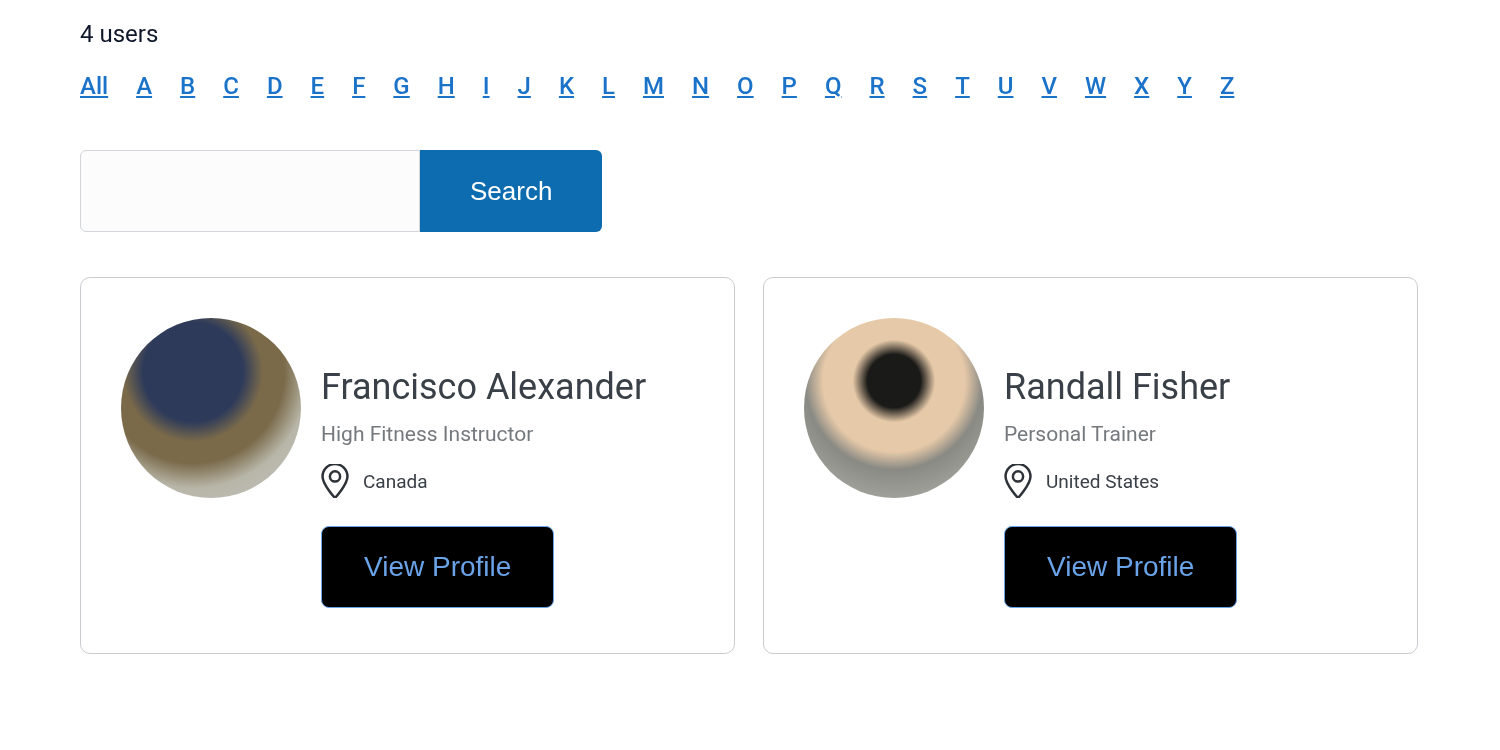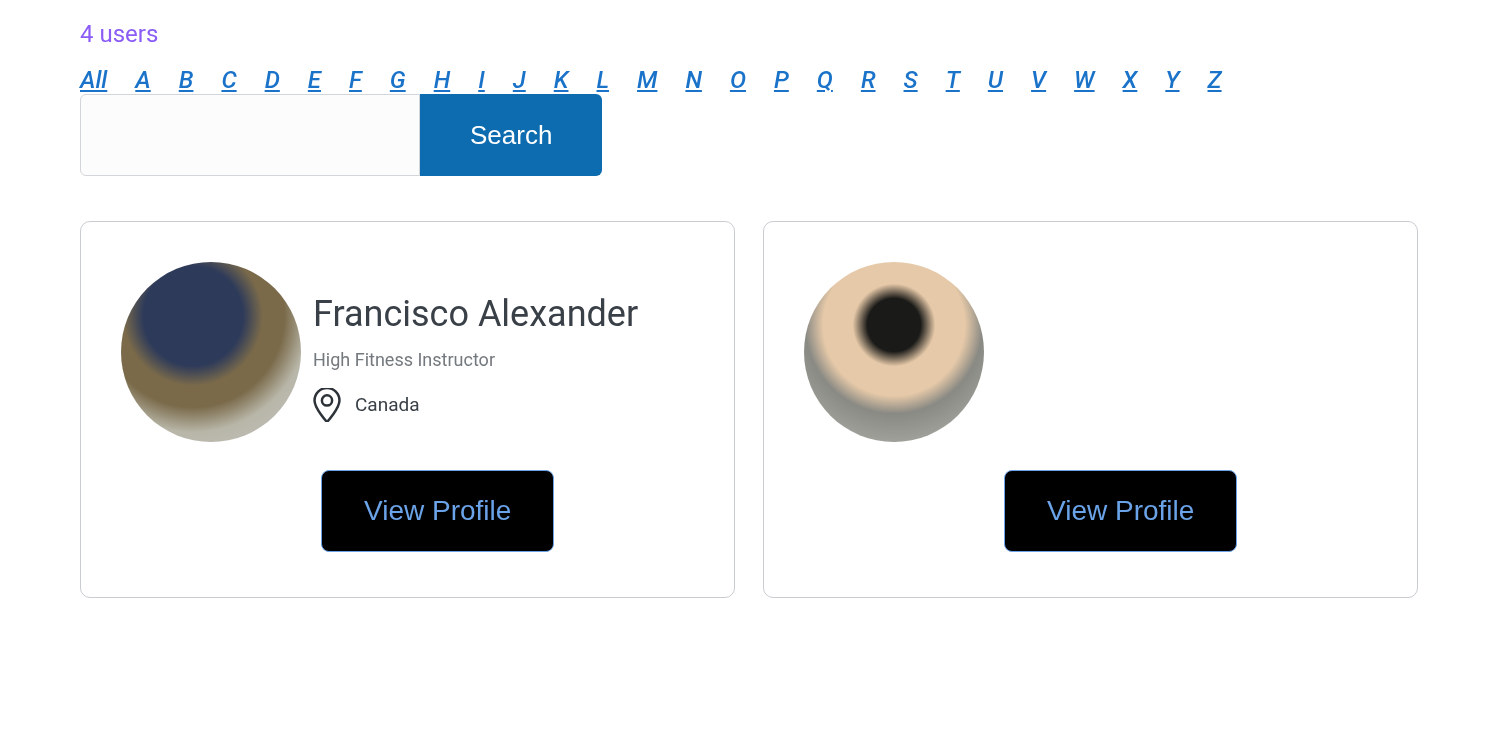--- a/index.html
+++ b/index.html
@@ -7,28 +7,28 @@
       margin: 0;
       padding: 0;
     }
     body {
       font-family: -apple-system, BlinkMacSystemFont, 'Segoe UI', Roboto, Helvetica, Arial, sans-serif;
       background: #fff;
       padding: 20px 80px;
     }
     .user-count {
       font-size: 24px;
-      color: #8b5cf6;
-      margin-bottom: 18px;
+      color: #0f172a;
+      margin-bottom: 24px;
     }
     .alpha-filter {
       display: flex;
       gap: 28px;
       flex-wrap: wrap;
-      font-style: italic;
+      margin-bottom: 50px;
     }
     .alpha-filter a {
       color: #1a73c9;
       text-decoration: underline;
       font-size: 24px;
       font-weight: 500;
       cursor: pointer;
     }
     .search-bar {
       display: flex;
@@ -61,22 +61,22 @@
       flex-wrap: wrap;
     }
     .card {
       width: 655px;
       border: 1px solid #c9ccd0;
       border-radius: 10px;
       padding: 40px 40px 45px 40px;
     }
     .card-top {
       display: flex;
-      gap: 12px;
-      align-items: center;
+      gap: 20px;
+      align-items: flex-end;
       margin-bottom: 28px;
     }
     .avatar {
       width: 180px;
       height: 180px;
       border-radius: 50%;
       flex-shrink: 0;
       display: inline-block;
     }
     .avatar-1 {
@@ -89,21 +89,21 @@
       flex: 1;
       padding-top: 10px;
     }
     .card-name {
       font-size: 36px;
       color: #3a4047;
       margin-bottom: 14px;
       font-weight: 400;
     }
     .card-role {
-      font-size: 18px;
+      font-size: 21px;
       color: #74797e;
       margin-bottom: 18px;
     }
     .card-location {
       display: flex;
       align-items: center;
       gap: 14px;
       font-size: 19px;
       color: #3a4047;
     }
@@ -185,19 +185,31 @@
       </div>
     </div>
     <div class="view-profile-wrap">
       <button class="view-profile">View Profile</button>
     </div>
   </div>
 
   <div class="card">
     <div class="card-top">
       <span class="avatar avatar-2"></span>
+      <div class="card-info">
+        <div class="card-name">Randall Fisher</div>
+        <div class="card-role">Personal Trainer</div>
+        <div class="card-location">
+          <span class="location-icon">
+            <svg viewBox="0 0 24 30" width="28" height="34">
+                <path d="M12 0C6 0 1 5 1 11c0 7 11 19 11 19s11-12 11-19C23 5 18 0 12 0zm0 15.5A4.5 4.5 0 1 1 12 6.5a4.5 4.5 0 0 1 0 9z" fill="none" stroke="#2d3339" stroke-width="2.2"></path>
+              </svg>
+          </span>
+          <span>United States</span>
+        </div>
+      </div>
     </div>
     <div class="view-profile-wrap">
       <button class="view-profile">View Profile</button>
     </div>
   </div>
 
 </div>
 
 </body></html>

